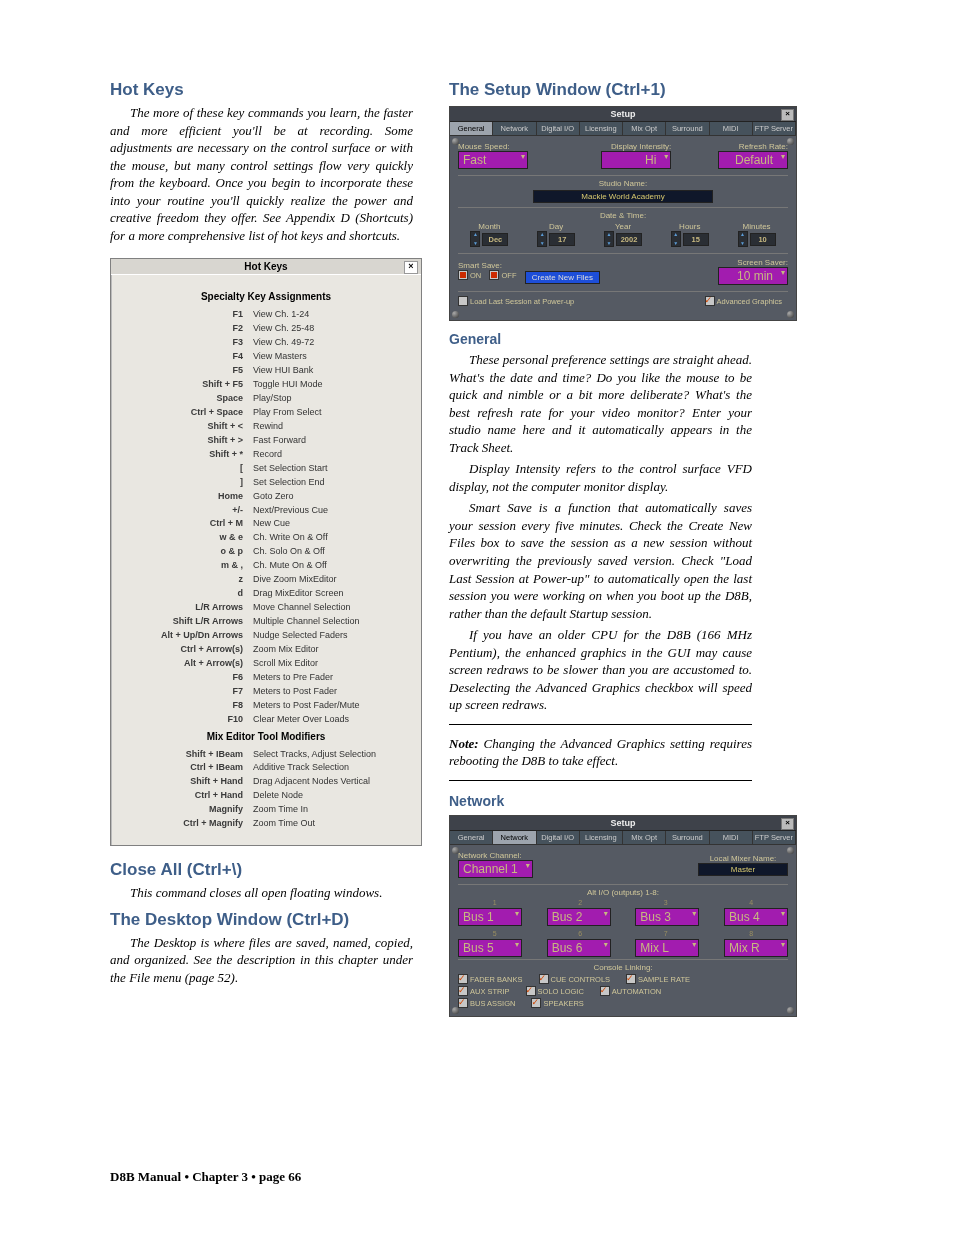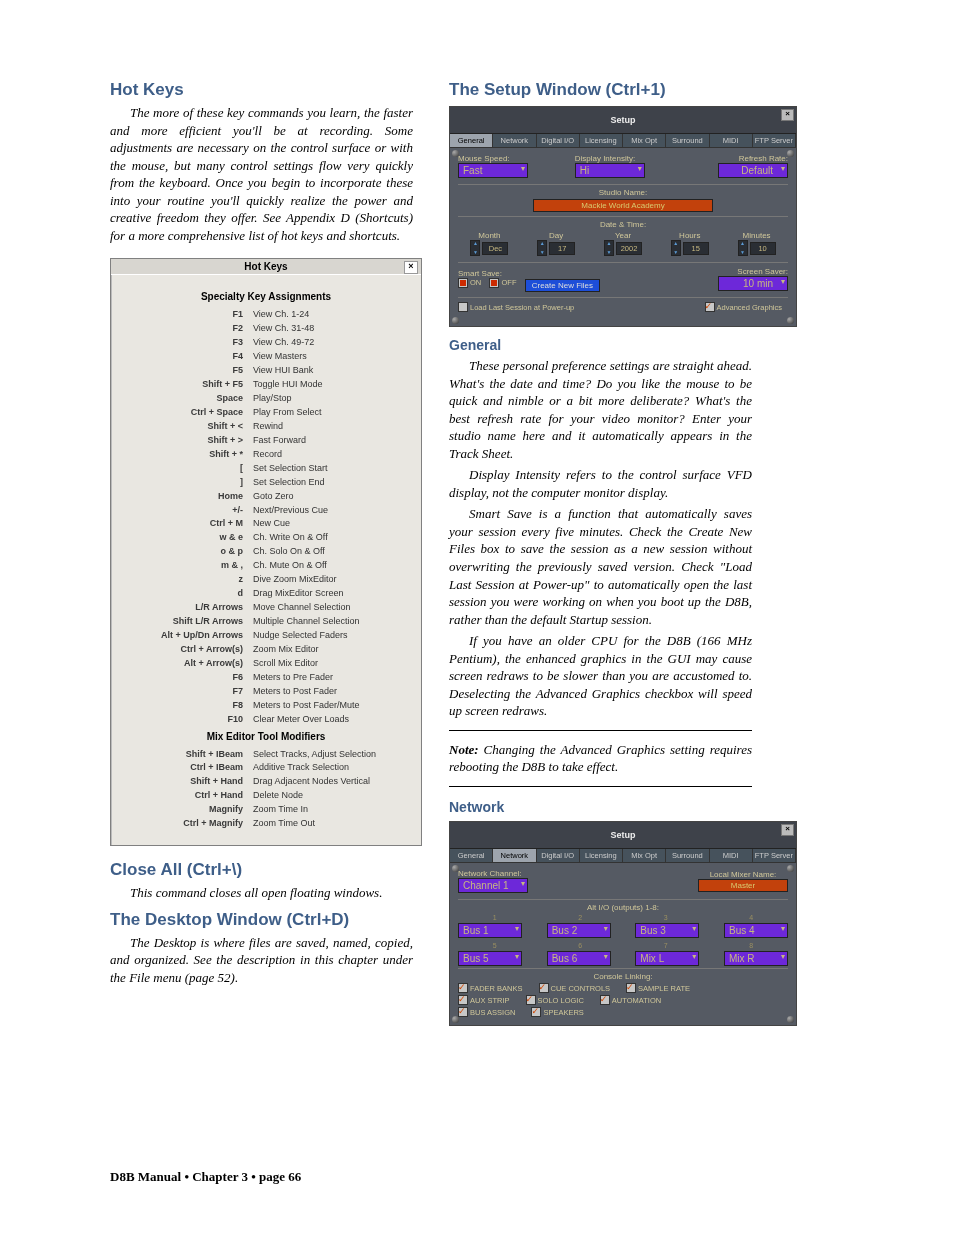--- a/index.html
+++ b/index.html
@@ -134,21 +134,21 @@
     color: #d0c79a;
     margin: 6px 0 10px 0;
     position: relative;
   }
   .setup-title {
     background: #3e424a;
     text-align: center;
     color: #eee;
     font-weight: 700;
     font-size: 9px;
-    padding: 8px 0;
+    padding: 2px 0;
     position: relative;
     border-bottom: 1px solid #222;
   }
   .setup-title .close {
     position: absolute;
     right: 2px;
     top: 2px;
     width: 11px;
     height: 10px;
     background: #bbb;
@@ -205,39 +205,39 @@
   }
   .setup-center-label {
     text-align: center;
     color: #d0c79a;
     font-size: 8px;
     margin: 2px 0;
     border-top: 1px solid #777;
     padding-top: 3px;
   }
   .dd {
-    background: #6d28d9;
+    background: #a21caf;
     border: 1px solid #222;
     color: #c7b880;
     padding: 1px 14px 1px 4px;
-    font-size: 10px;
+    font-size: 12px;
     position: relative;
     min-width: 50px;
     display: inline-block;
   }
   .dd::after {
     content: "▾";
     position: absolute;
     right: 2px;
     top: 0;
     color: #c7b880;
     font-size: 8px;
   }
   .textbox {
-    background: #c2410c;
+    background: #0f172a;
     border: 1px solid #222;
     color: #d8c96f;
     padding: 1px 4px;
     font-size: 8px;
     min-width: 100px;
     display: inline-block;
   }
   .cb {
     display: inline-flex;
     align-items: center;
@@ -285,20 +285,21 @@
   }
   .date-col {
     flex: 1;
     text-align: center;
   }
   .spin {
     display: flex;
     align-items: center;
     justify-content: center;
     gap: 2px;
+    font-weight: bold;
   }
   .spinbtn {
     width: 8px;
     height: 14px;
     background: #2a2e34;
     border: 1px solid #222;
     display: flex;
     flex-direction: column;
     justify-content: space-between;
   }
@@ -354,21 +355,21 @@
         </div>
         <div class="hk-body">
           <div class="hk-sect">Specialty Key Assignments</div>
           <div id="hk-rows1">
               <div class="hk-row">
                 <div class="hk-key">F1</div>
                 <div class="hk-desc">View Ch. 1-24</div>
               </div>
               <div class="hk-row">
                 <div class="hk-key">F2</div>
-                <div class="hk-desc">View Ch. 31-48</div>
+                <div class="hk-desc">View Ch. 25-48</div>
               </div>
               <div class="hk-row">
                 <div class="hk-key">F3</div>
                 <div class="hk-desc">View Ch. 49-72</div>
               </div>
               <div class="hk-row">
                 <div class="hk-key">F4</div>
                 <div class="hk-desc">View Masters</div>
               </div>
               <div class="hk-row">
@@ -535,21 +536,21 @@
           <div class="screw tl"></div>
           <div class="screw tr"></div>
           <div class="screw bl"></div>
           <div class="screw br"></div>
 
           <div class="setup-row" style="justify-content:space-between">
             <div style="flex:1">
               <div class="setup-label">Mouse Speed:</div>
               <div class="dd">Fast</div>
             </div>
-            <div style="flex:1;text-align:left">
+            <div style="flex:1;text-align:right">
               <div class="setup-label">Display Intensity:</div>
               <div class="dd">Hi</div>
             </div>
             <div style="flex:1;text-align:right">
               <div class="setup-label">Refresh Rate:</div>
               <div class="dd">Default</div>
             </div>
           </div>
 
           <div class="setup-center-label">Studio Name:</div>

